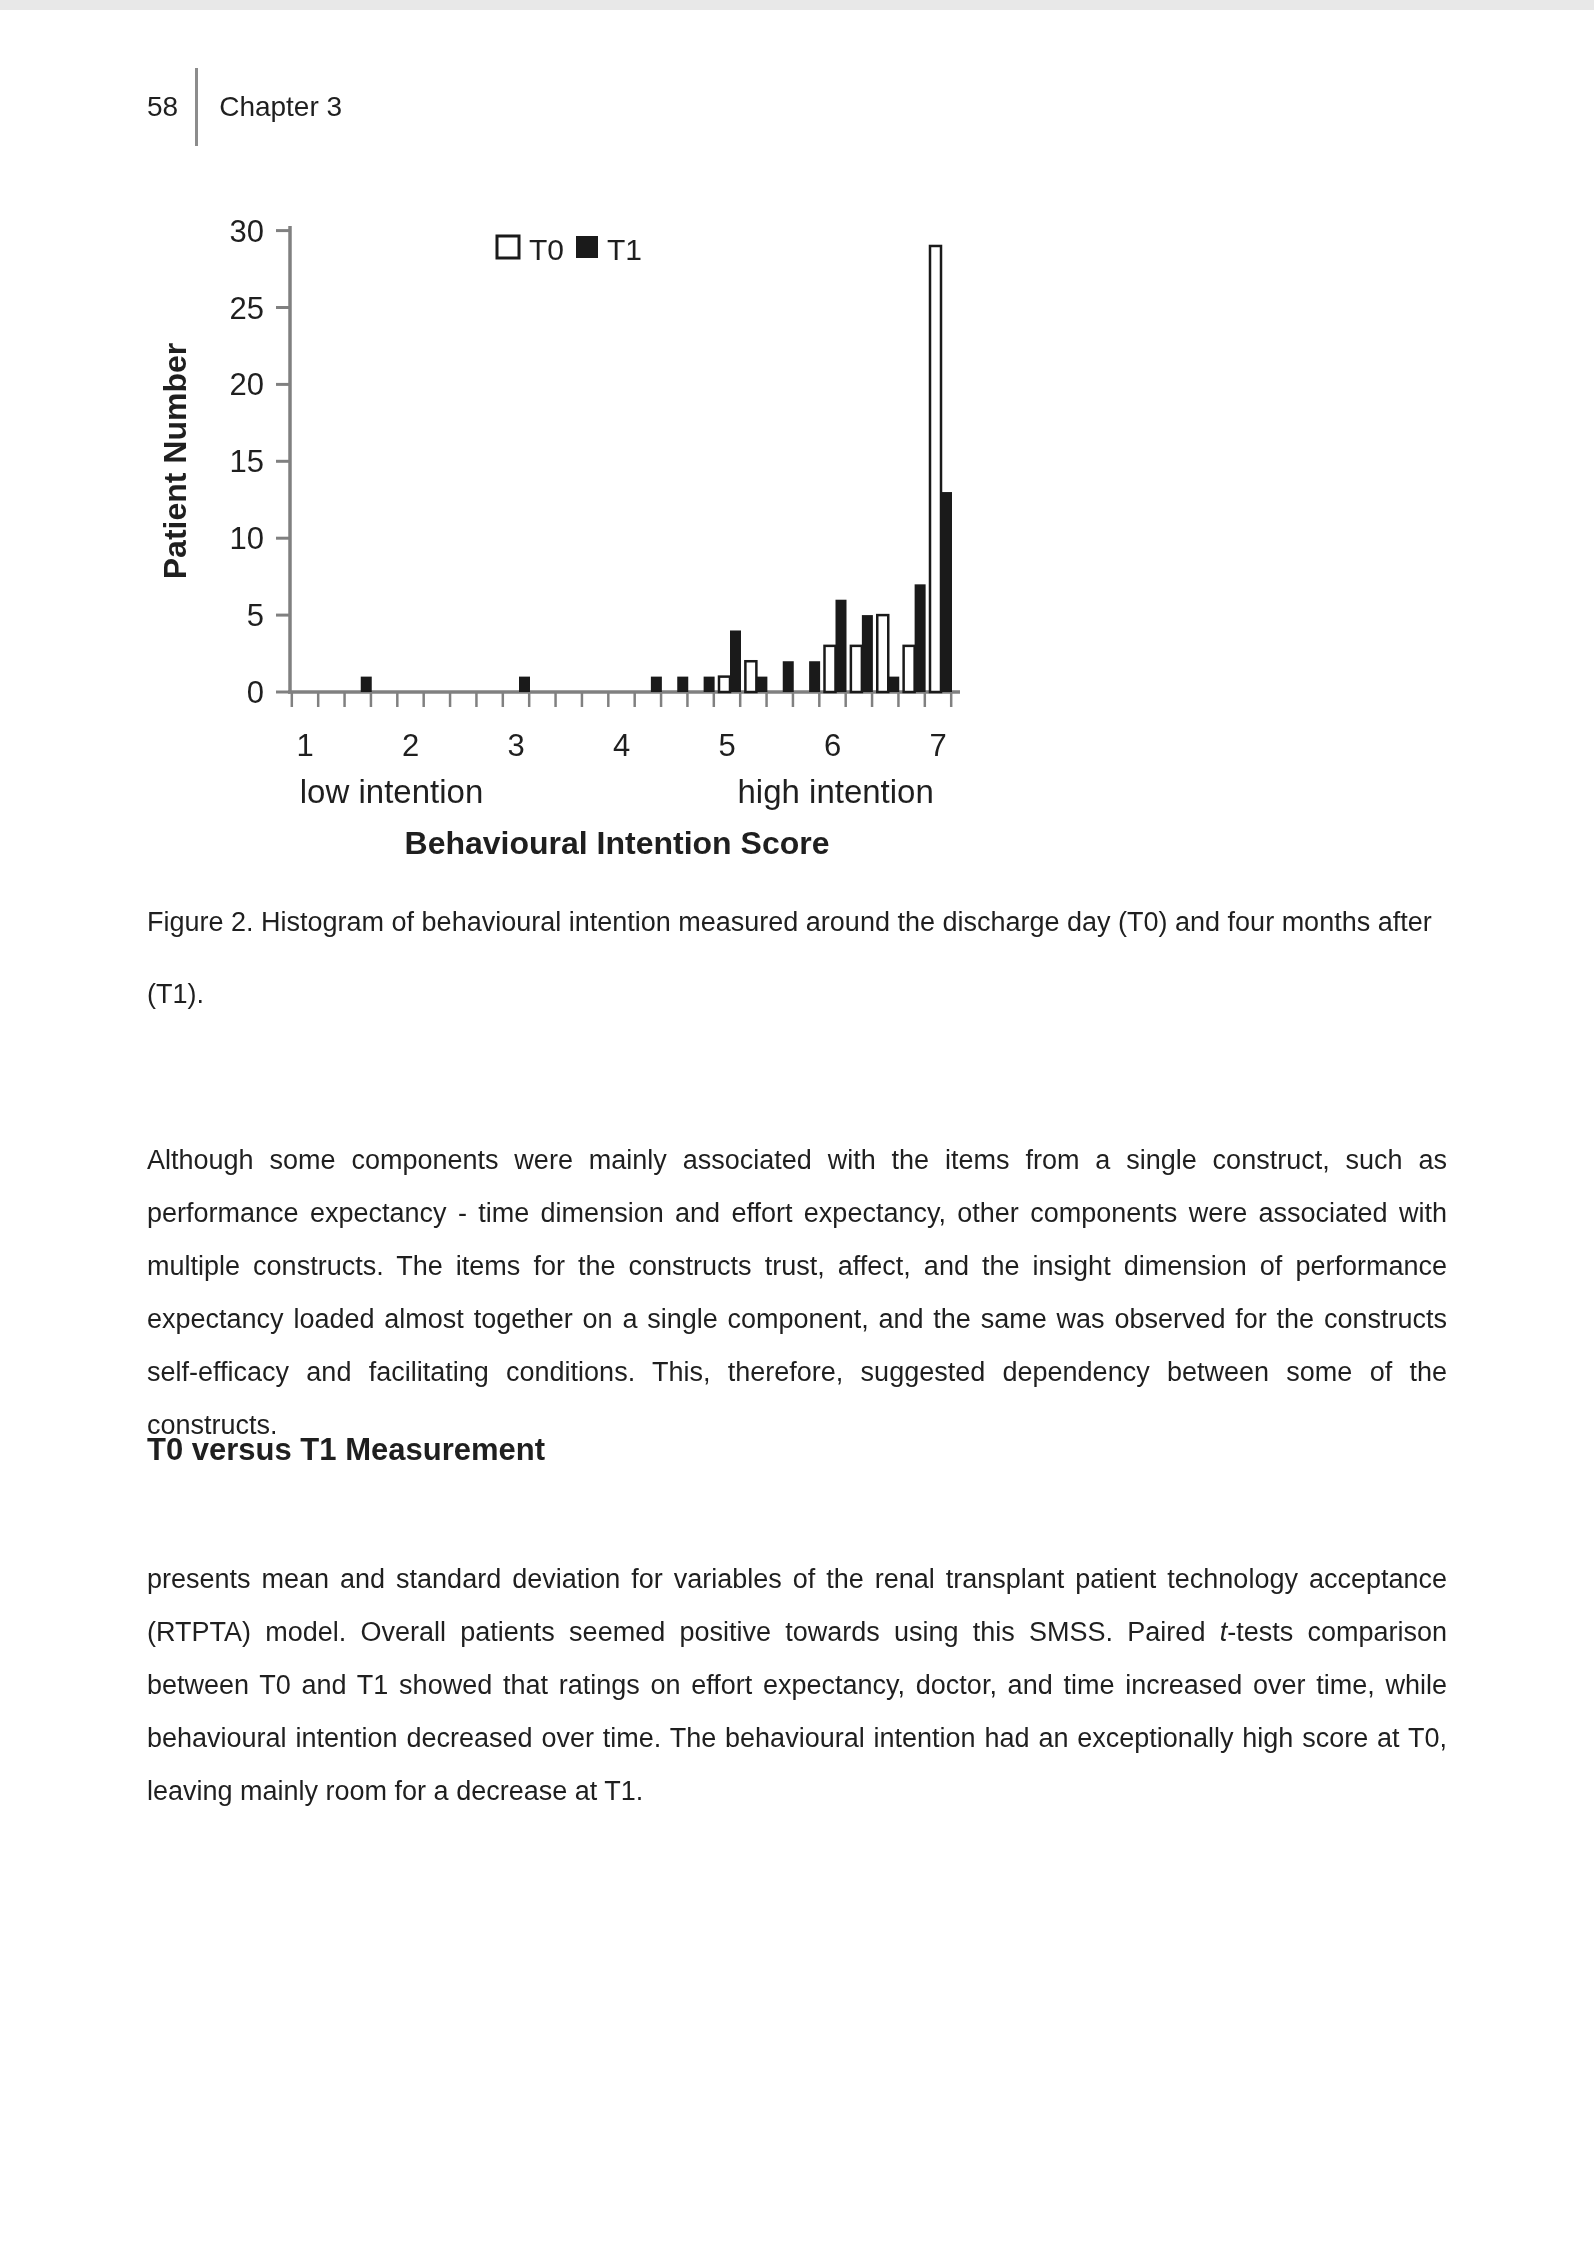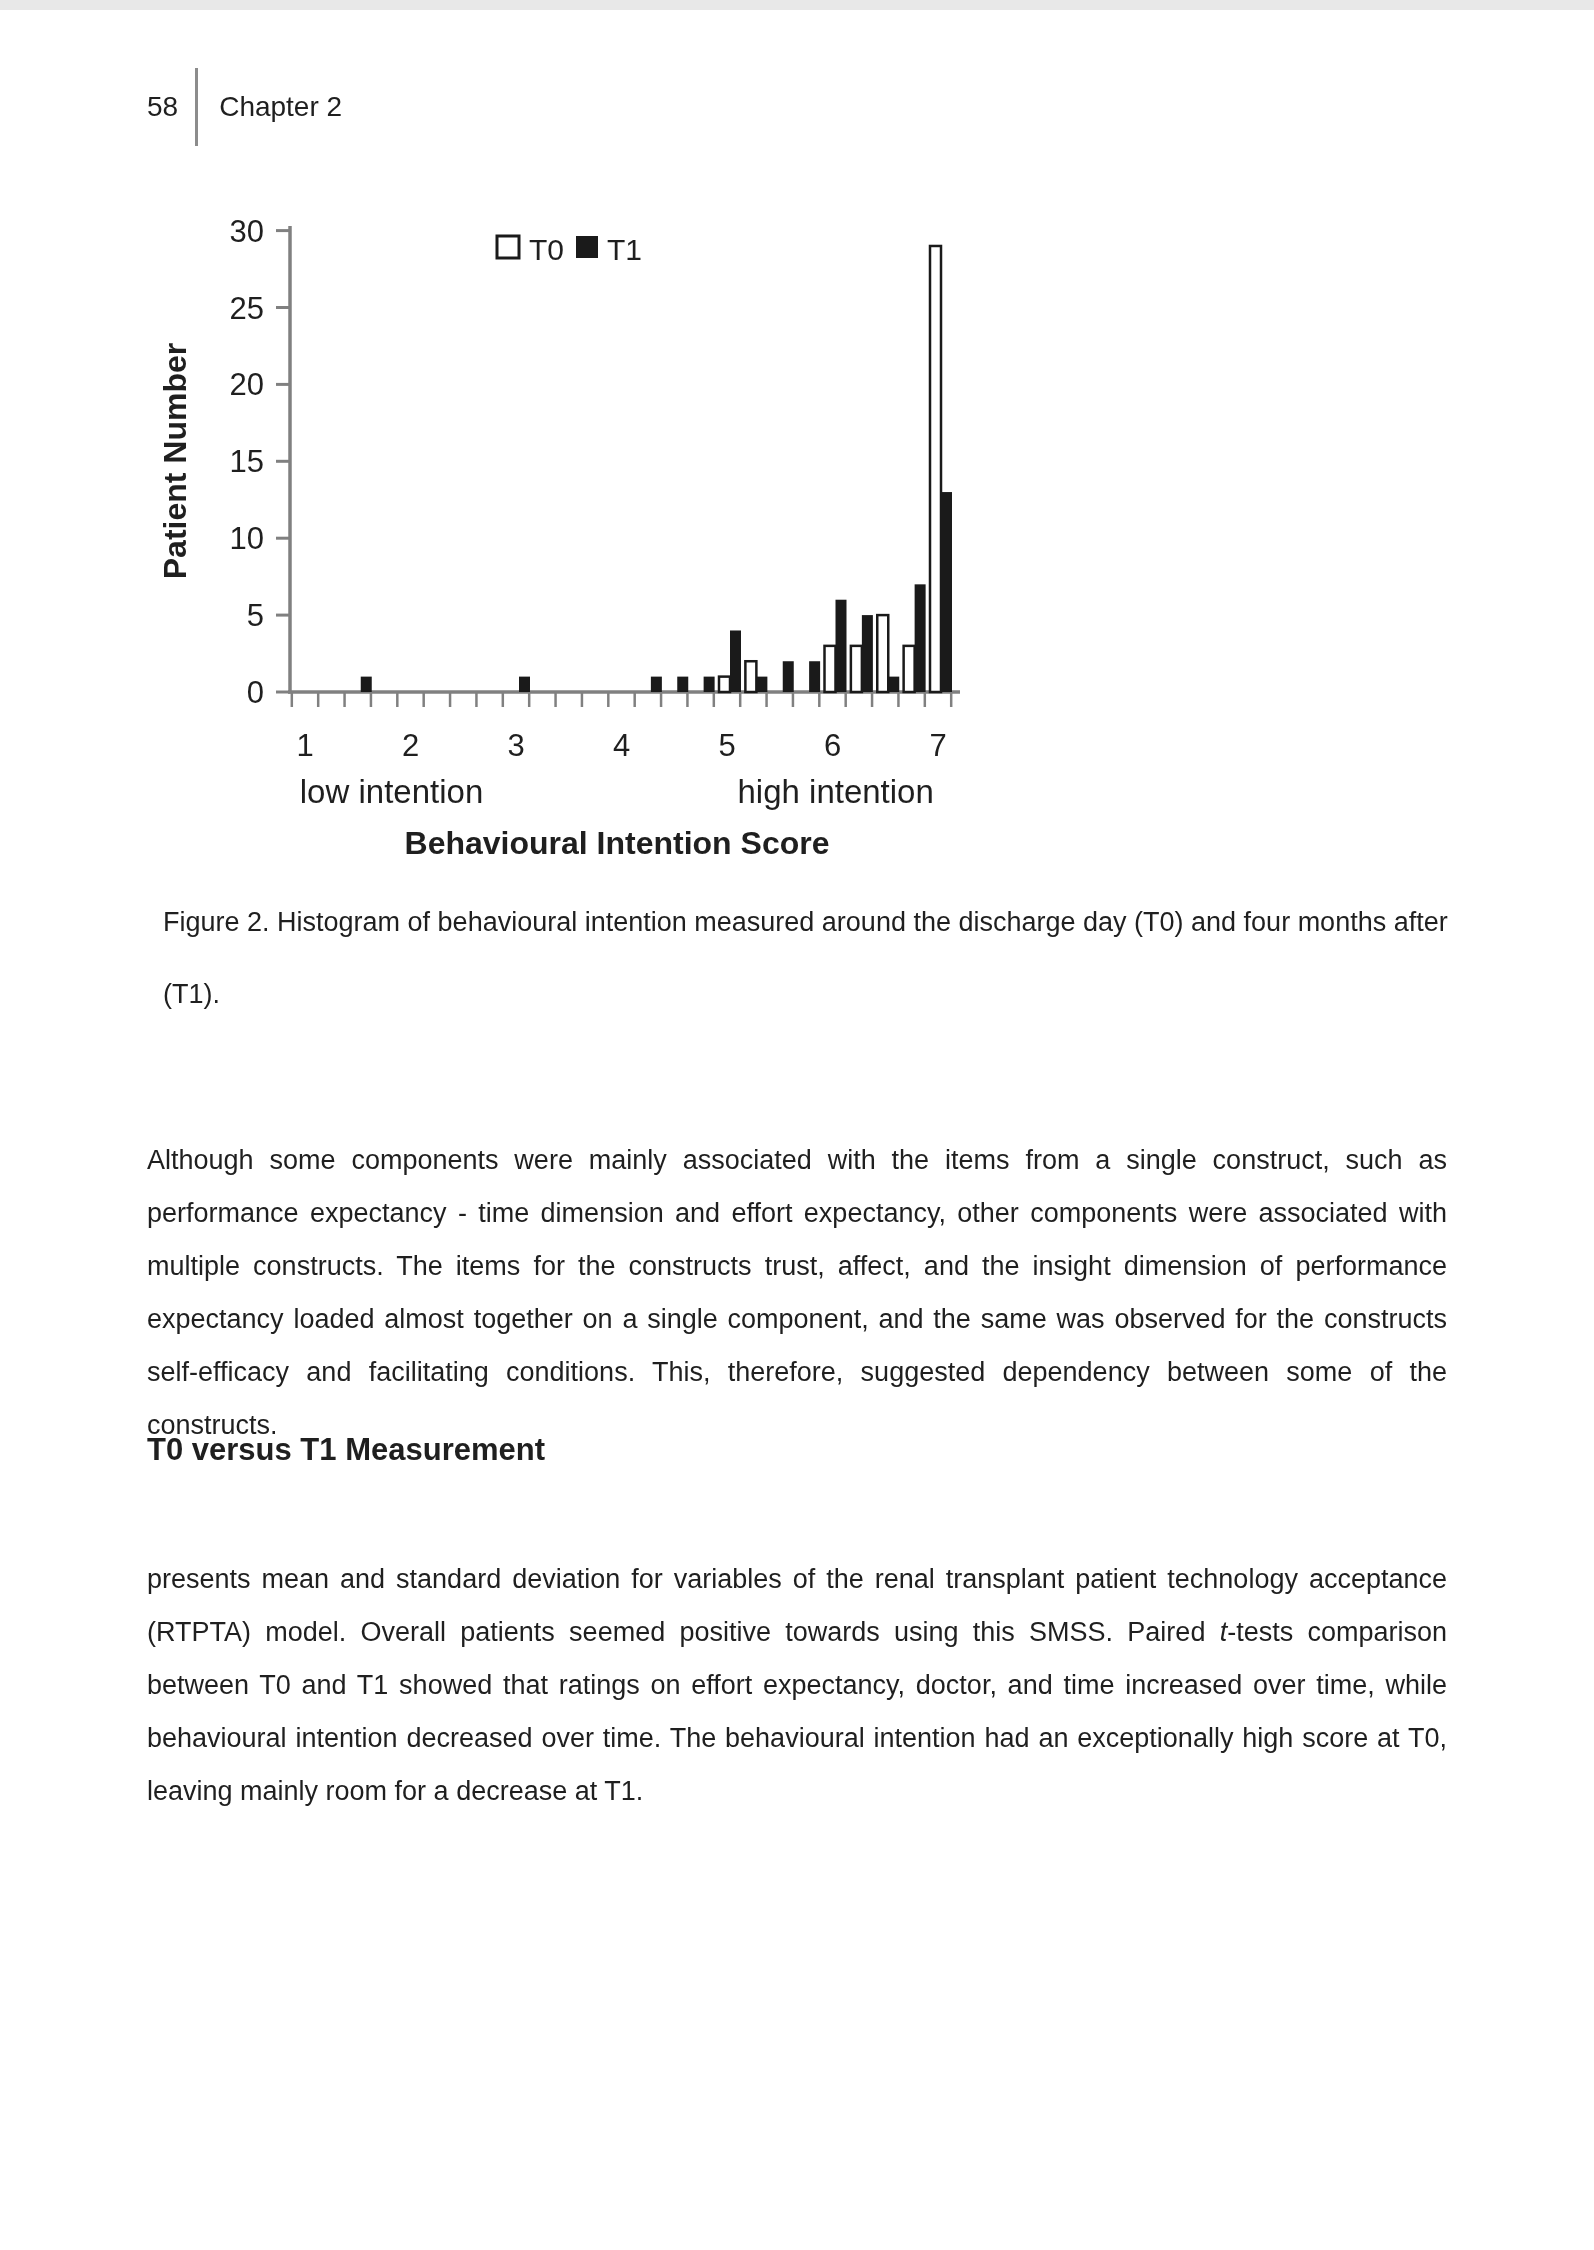--- a/index.html
+++ b/index.html
@@ -7,36 +7,36 @@
         font-family:"Liberation Sans",sans-serif;color:#1f1f1f;overflow:hidden;}
   .header{position:absolute;left:147px;top:58px;display:flex;align-items:center;font-size:28px;}
   .page-num{display:inline-block;}
   .header-divider{display:inline-block;width:3px;height:78px;background:#8c8c8c;margin:0 21px 0 17px;}
   .chapter{display:inline-block;}
   svg.chart{position:absolute;left:0;top:0;}
   .tick-label{font-size:31px;fill:#1f1f1f;}
   .legend-label{font-size:30px;fill:#1f1f1f;}
   .annot{font-size:33px;fill:#1f1f1f;}
   .axis-title{font-size:32px;font-weight:bold;fill:#1f1f1f;}
-  .caption{position:absolute;left:163px;top:876px;width:1318px;font-size:27px;line-height:72px;margin:0;}
+  .caption{position:absolute;left:147px;top:876px;width:1318px;font-size:27px;line-height:72px;margin:0;}
   .bodytext{position:absolute;left:147px;width:1300px;font-size:27px;line-height:53px;
             text-align:justify;margin:0;}
   .para1{top:1124px;}
   .heading{position:absolute;left:147px;top:1420px;font-size:31px;line-height:40px;font-weight:bold;margin:0;}
   .para2{top:1543px;}
 </style>
 </head>
 <body>
 
 <div class="page">
 
   <div class="header">
     <span class="page-num">58</span>
     <span class="header-divider"></span>
-    <span class="chapter">Chapter 2</span>
+    <span class="chapter">Chapter 3</span>
   </div>
 
   <svg class="chart" width="1594" height="900" viewBox="0 0 1594 900">
     <text class="axis-title" transform="translate(186 451) rotate(-90)" text-anchor="middle">Patient Number</text>
 
     <g>
       <rect x="497" y="226" width="22" height="22" fill="#ffffff" stroke="#1a1a1a" stroke-width="3"></rect>
       <text x="529" y="250" class="legend-label">T0</text>
       <rect x="576" y="226" width="22" height="22" fill="#1a1a1a"></rect>
       <text x="607" y="250" class="legend-label">T1</text>

